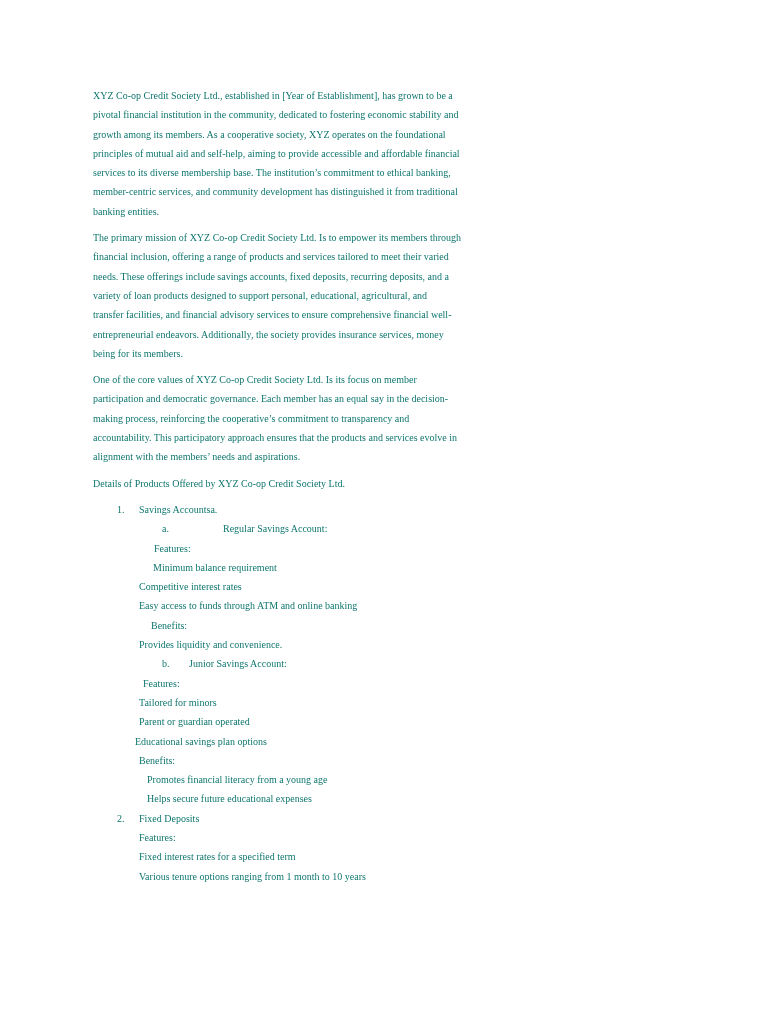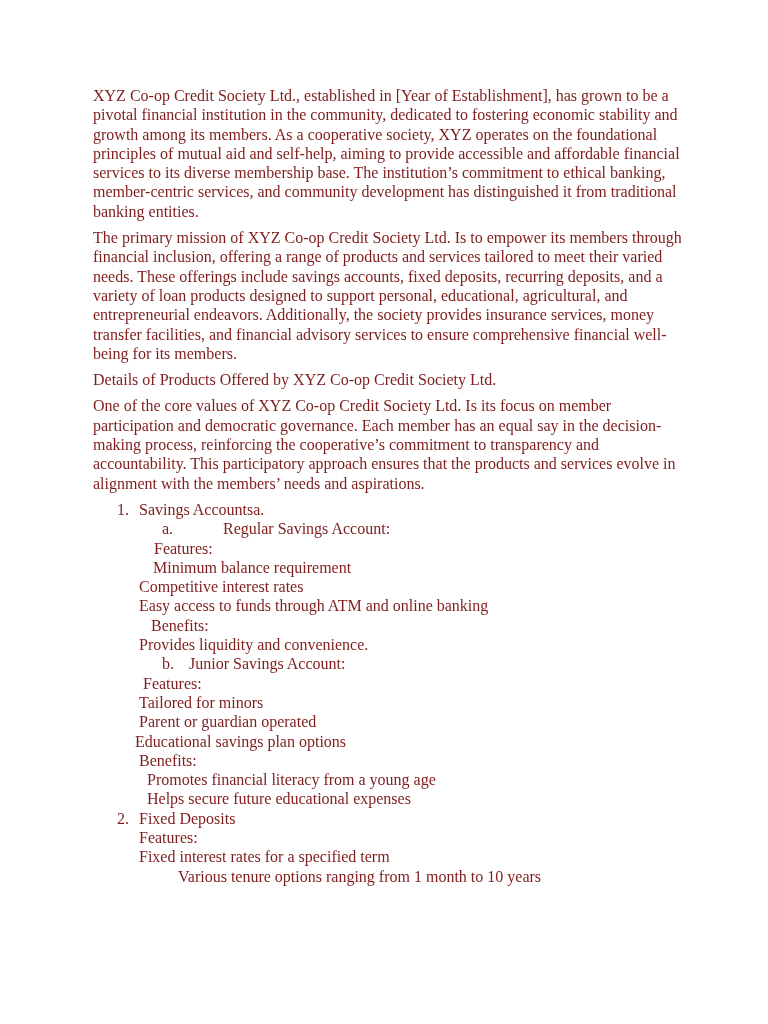--- a/index.html
+++ b/index.html
@@ -1,20 +1,20 @@
 <!DOCTYPE html>
 <html><head>
 <meta charset="utf-8">
 <style>
   html, body { margin: 0; padding: 0; background: #ffffff; }
   body { width: 768px; height: 1024px; overflow: hidden; position: relative; }
   .page {
     position: absolute; left: 93px; top: 86px; width: 590px;
-    font-family: "Liberation Serif", serif; font-size: 16px; line-height: 19.3px;
-    color: #7f1d1d;
+    font-family: "Liberation Serif", serif; font-size: 10px; line-height: 19.3px;
+    color: #0f766e;
   }
   .para { margin: 0 0 7px 0; }
   .ln { white-space: pre; height: 19.3px; display: block; }
 </style>
 </head>
 <body>
 
 <div class="page">
   <div id="paras">
       <div class="para">
@@ -24,33 +24,33 @@
         <span class="ln">principles of mutual aid and self-help, aiming to provide accessible and affordable financial</span>
         <span class="ln">services to its diverse membership base. The institution’s commitment to ethical banking,</span>
         <span class="ln">member-centric services, and community development has distinguished it from traditional</span>
         <span class="ln">banking entities.</span>
       </div>
       <div class="para">
         <span class="ln">The primary mission of XYZ Co-op Credit Society Ltd. Is to empower its members through</span>
         <span class="ln">financial inclusion, offering a range of products and services tailored to meet their varied</span>
         <span class="ln">needs. These offerings include savings accounts, fixed deposits, recurring deposits, and a</span>
         <span class="ln">variety of loan products designed to support personal, educational, agricultural, and</span>
+        <span class="ln">transfer facilities, and financial advisory services to ensure comprehensive financial well-</span>
         <span class="ln">entrepreneurial endeavors. Additionally, the society provides insurance services, money</span>
-        <span class="ln">transfer facilities, and financial advisory services to ensure comprehensive financial well-</span>
         <span class="ln">being for its members.</span>
-      </div>
-      <div class="para">
-        <span class="ln">Details of Products Offered by XYZ Co-op Credit Society Ltd.</span>
       </div>
       <div class="para">
         <span class="ln">One of the core values of XYZ Co-op Credit Society Ltd. Is its focus on member</span>
         <span class="ln">participation and democratic governance. Each member has an equal say in the decision-</span>
         <span class="ln">making process, reinforcing the cooperative’s commitment to transparency and</span>
         <span class="ln">accountability. This participatory approach ensures that the products and services evolve in</span>
         <span class="ln">alignment with the members’ needs and aspirations.</span>
+      </div>
+      <div class="para">
+        <span class="ln">Details of Products Offered by XYZ Co-op Credit Society Ltd.</span>
       </div>
     </div>
   <div id="list">
       <div class="ln" style="position: relative;"><span style="position: absolute; left: 24px;">1.</span><span style="position: absolute; left: 46px;">Savings Accountsa.</span></div>
       <div class="ln" style="position: relative;"><span style="position: absolute; left: 69px;">a.</span><span style="position: absolute; left: 92px; margin-left: 38px;">Regular Savings Account:</span></div>
       <div class="ln" style="position: relative;"><span style="position: absolute; left: 61px;">Features:</span></div>
       <div class="ln" style="position: relative;"><span style="position: absolute; left: 46px; margin-left: 14px;">Minimum balance requirement</span></div>
       <div class="ln" style="position: relative;"><span style="position: absolute; left: 46px;">Competitive interest rates</span></div>
       <div class="ln" style="position: relative;"><span style="position: absolute; left: 46px;">Easy access to funds through ATM and online banking</span></div>
       <div class="ln" style="position: relative;"><span style="position: absolute; left: 58px;">Benefits:</span></div>
@@ -59,15 +59,15 @@
       <div class="ln" style="position: relative;"><span style="position: absolute; left: 50px;">Features:</span></div>
       <div class="ln" style="position: relative;"><span style="position: absolute; left: 46px;">Tailored for minors</span></div>
       <div class="ln" style="position: relative;"><span style="position: absolute; left: 46px;">Parent or guardian operated</span></div>
       <div class="ln" style="position: relative;"><span style="position: absolute; left: 42px;">Educational savings plan options</span></div>
       <div class="ln" style="position: relative;"><span style="position: absolute; left: 46px;">Benefits:</span></div>
       <div class="ln" style="position: relative;"><span style="position: absolute; left: 54px;">Promotes financial literacy from a young age</span></div>
       <div class="ln" style="position: relative;"><span style="position: absolute; left: 54px;">Helps secure future educational expenses</span></div>
       <div class="ln" style="position: relative;"><span style="position: absolute; left: 24px;">2.</span><span style="position: absolute; left: 46px;">Fixed Deposits</span></div>
       <div class="ln" style="position: relative;"><span style="position: absolute; left: 46px;">Features:</span></div>
       <div class="ln" style="position: relative;"><span style="position: absolute; left: 46px;">Fixed interest rates for a specified term</span></div>
-      <div class="ln" style="position: relative;"><span style="position: absolute; left: 46px; margin-left: 39px;">Various tenure options ranging from 1 month to 10 years</span></div>
+      <div class="ln" style="position: relative;"><span style="position: absolute; left: 46px;">Various tenure options ranging from 1 month to 10 years</span></div>
     </div>
 </div>
 
 </body></html>

